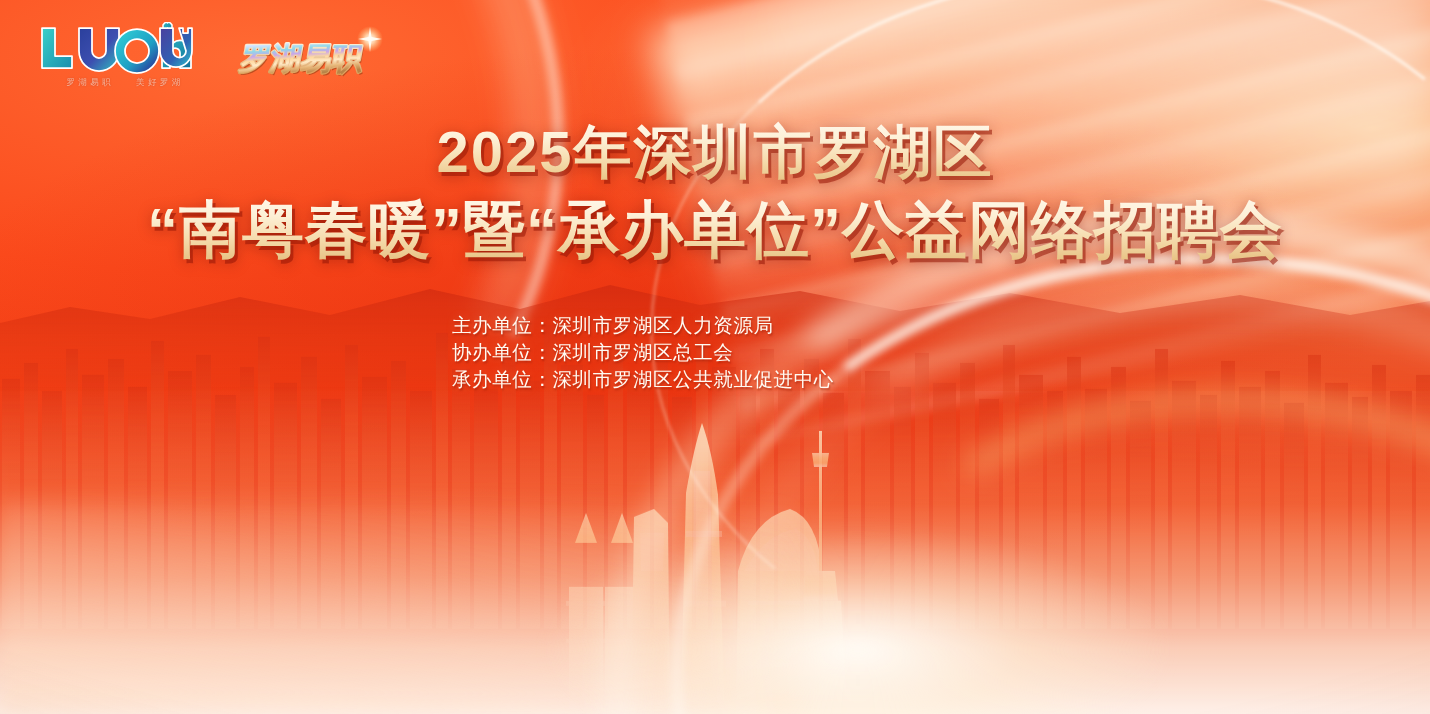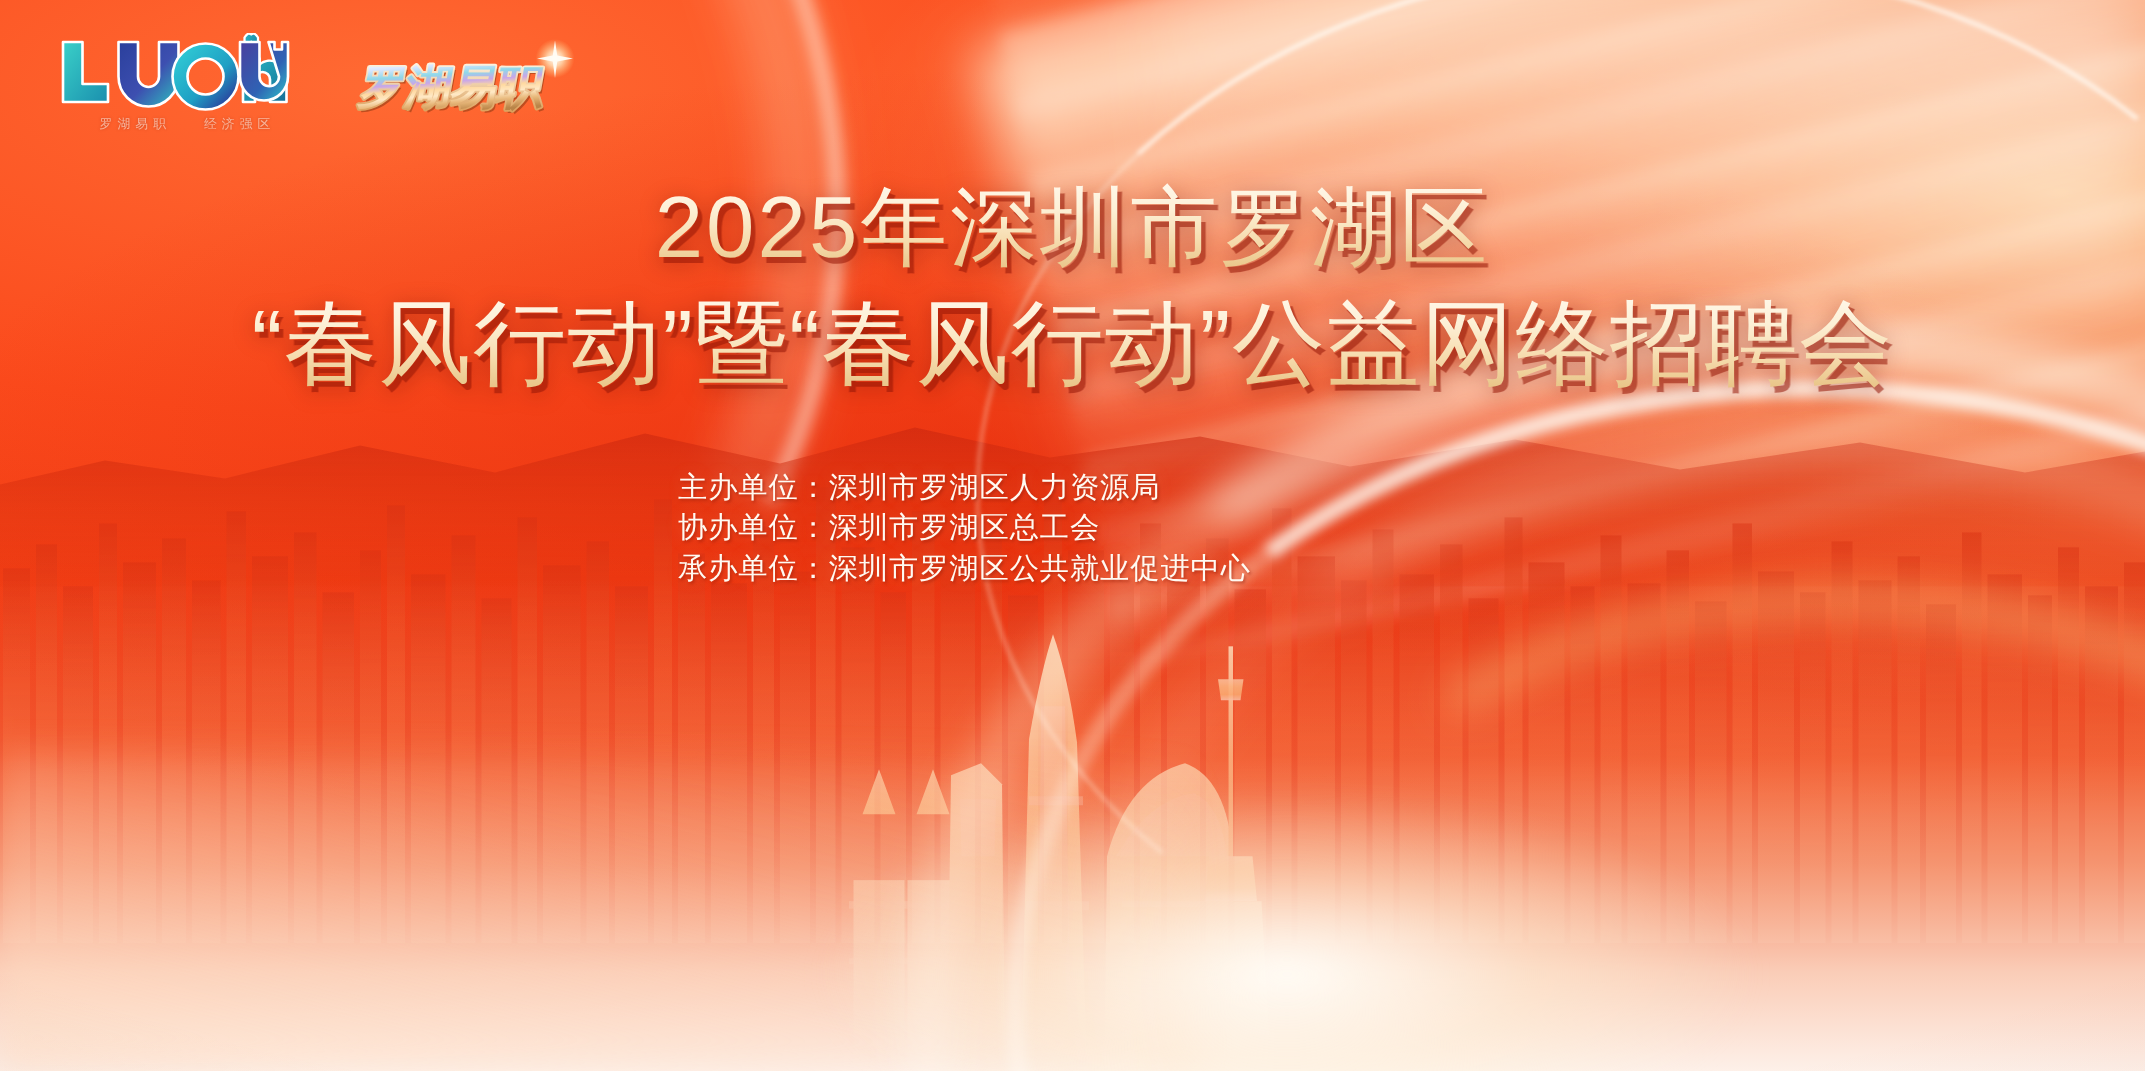--- a/index.html
+++ b/index.html
@@ -225,21 +225,21 @@
   .logo-yizhi svg{ display:block; width:160px; height:60px; }
 
   
   .title-wrap{
     position:absolute; left:0; right:0; top:120px;
     text-align:center; z-index:30;
     padding:0 26px;
   }
   .title-l1, .title-l2{
     font-family:"Liberation Sans","DejaVu Sans",sans-serif;
-    font-weight:normal;
+    font-weight:bold;
     background:linear-gradient(180deg,#fff8ec 0%, #fdf0d6 30%, #f6dcae 62%, #eccb92 84%, #e6bd7c 100%);
     -webkit-background-clip:text;
     background-clip:text;
     color:transparent;
     -webkit-text-fill-color:transparent;
     filter:drop-shadow(3px 4px 0 rgba(150,22,6,.55)) drop-shadow(0 2px 7px rgba(120,16,4,.40));
     white-space:nowrap;
     line-height:1.12;
   }
   .title-l1{ font-size:58px; letter-spacing:2px; }
@@ -527,21 +527,21 @@
                    a10,10 0 0 0 -20,0 v30 Z" fill="url(#gH)" stroke="#ffffff" stroke-width="3.5" stroke-linejoin="round"></path>
           <path d="M250,36 L250,6 q5,-8 9,-4 q4,-4 9,4 L268,36 Z" fill="url(#gH)" stroke="#ffffff" stroke-width="3" stroke-linejoin="round"></path>
           <line x1="259" y1="10" x2="259" y2="34" stroke="#ffffff" stroke-width="1.6" opacity=".8"></line>
         </g>
 
         <path d="M316,12 h8 v10 h10 V12 h8 v46 a-1,-1 0 0 1 0,0
                  a32,32 0 0 1 -64,0 V12 h26 v46 a13,13 0 0 0 26,0 Z" fill="url(#gU2)" stroke="#ffffff" stroke-width="3.5" stroke-linejoin="round" transform="translate(-34,0)"></path>
       </svg>
       <div class="luohu-tag">
         <span>罗湖易职</span>
-        <span>经济强区</span>
+        <span>美好罗湖</span>
       </div>
     </div>
 
     <div class="logo-yizhi">
       <svg viewBox="0 0 320 120" aria-hidden="true">
         <defs>
           <linearGradient id="holo" x1="0" y1="0" x2="0.25" y2="1">
             <stop offset="0%" stop-color="#ffffff"></stop>
             <stop offset="16%" stop-color="#d9e6ff"></stop>
             <stop offset="32%" stop-color="#8fd8e8"></stop>
@@ -574,21 +574,21 @@
         <g>
           <circle cx="272" cy="26" r="26" fill="url(#spark)"></circle>
           <path d="M272,2 L275,22 L296,26 L275,30 L272,52 L269,30 L248,26 L269,22 Z" fill="#fffdf5" opacity=".95"></path>
         </g>
       </svg>
     </div>
   </div>
 
   <div class="title-wrap">
     <div class="title-l1">2025年深圳市罗湖区</div>
-    <div class="title-l2">“春风行动”暨“春风行动”公益网络招聘会</div>
+    <div class="title-l2">“南粤春暖”暨“承办单位”公益网络招聘会</div>
   </div>
 
   <div class="org-wrap">
     <div class="org-line">主办单位：深圳市罗湖区人力资源局</div>
     <div class="org-line">协办单位：深圳市罗湖区总工会</div>
     <div class="org-line">承办单位：深圳市罗湖区公共就业促进中心</div>
   </div>
 
   <div class="vignette"></div>
 </div>

